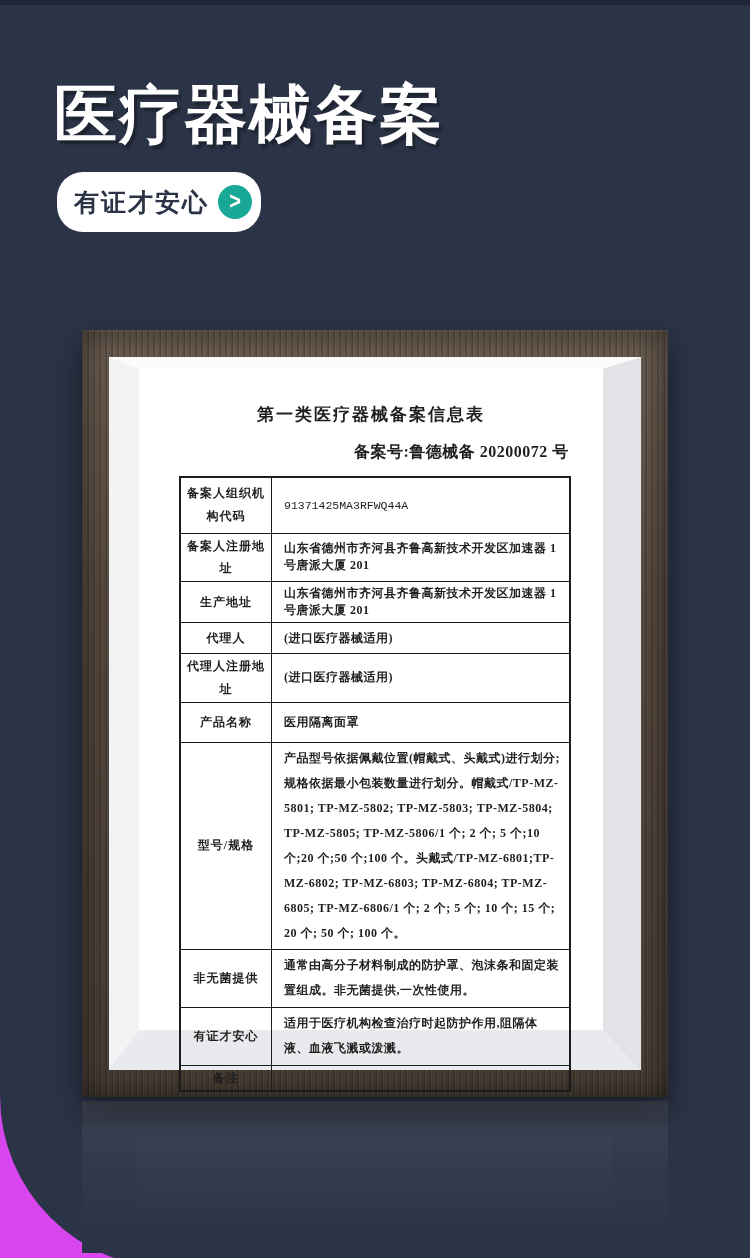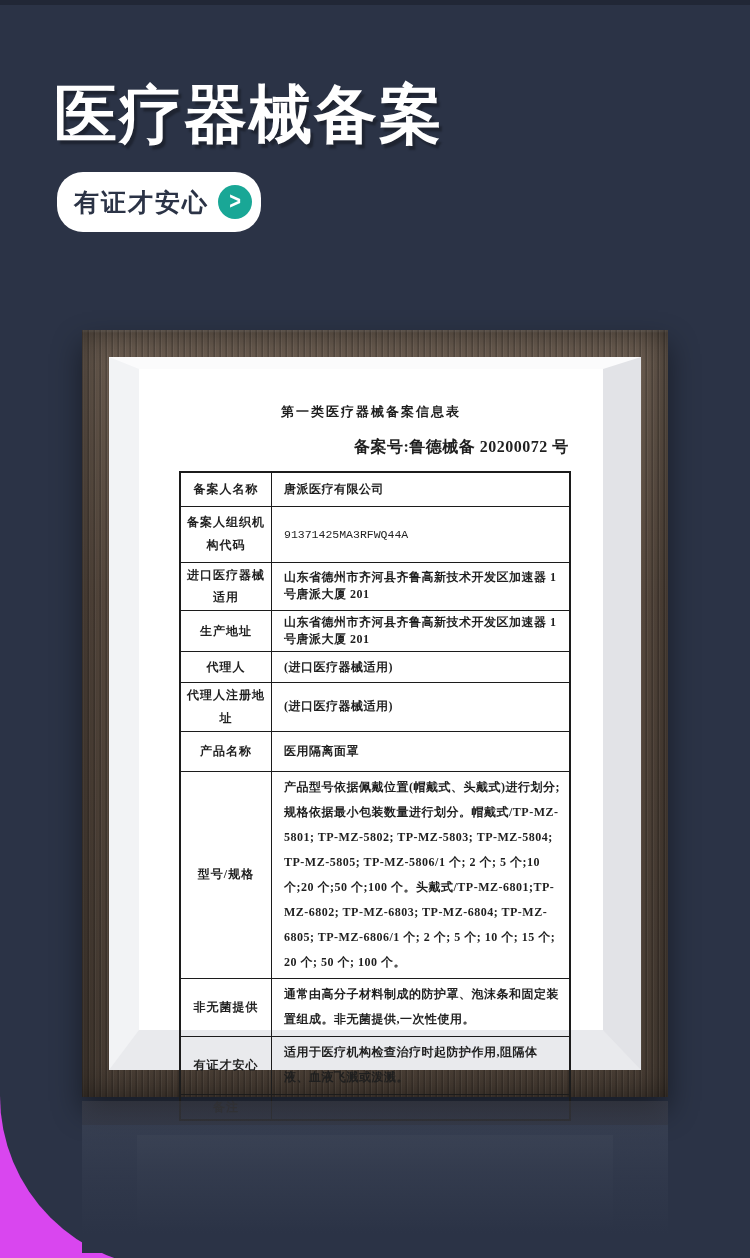--- a/index.html
+++ b/index.html
@@ -62,21 +62,21 @@
     border-width:12px 38px 40px 30px;
     border-color:#fbfbfc #e2e3e7 #e9eaed #f2f3f5;
     box-shadow:inset 0 0 16px rgba(60,70,90,0.10);
   }
   .paper{
     position:absolute;inset:0;background:#ffffff;
     font-family:"Liberation Serif","DejaVu Serif",serif;color:#1f1f1f;
   }
   .doc-title{
     margin-top:34px;text-align:center;
-    font-size:13px;font-weight:700;letter-spacing:2px;
+    font-size:17px;font-weight:700;letter-spacing:2px;
   }
   .doc-number{
     margin-top:16px;padding-left:215px;
     font-size:16px;font-weight:700;white-space:nowrap;letter-spacing:0.5px;
   }
   table.cert{
     margin:13px 0 0 40px;width:392px;
     border-collapse:collapse;table-layout:fixed;
     border:2px solid #1c1c1c;
   }
@@ -130,30 +130,26 @@
     </button>
 
     <div class="frame">
       <div class="mat">
         <div class="paper">
           <div class="doc-title">第一类医疗器械备案信息表</div>
           <div class="doc-number">备案号:鲁德械备 20200072 号</div>
 
           <table class="cert">
             <tbody>
-              <tr style="height:34px">
-                <th>备案人名称</th>
-                <td>唐派医疗有限公司</td>
-              </tr>
               <tr style="height:56px">
                 <th>备案人组织机构代码</th>
                 <td class="code">91371425MA3RFWQ44A</td>
               </tr>
               <tr style="height:31px">
-                <th>进口医疗器械适用</th>
+                <th>备案人注册地址</th>
                 <td>山东省德州市齐河县齐鲁高新技术开发区加速器 1 号唐派大厦 201</td>
               </tr>
               <tr style="height:31px">
                 <th>生产地址</th>
                 <td>山东省德州市齐河县齐鲁高新技术开发区加速器 1 号唐派大厦 201</td>
               </tr>
               <tr style="height:31px">
                 <th>代理人</th>
                 <td>(进口医疗器械适用)</td>
               </tr>

